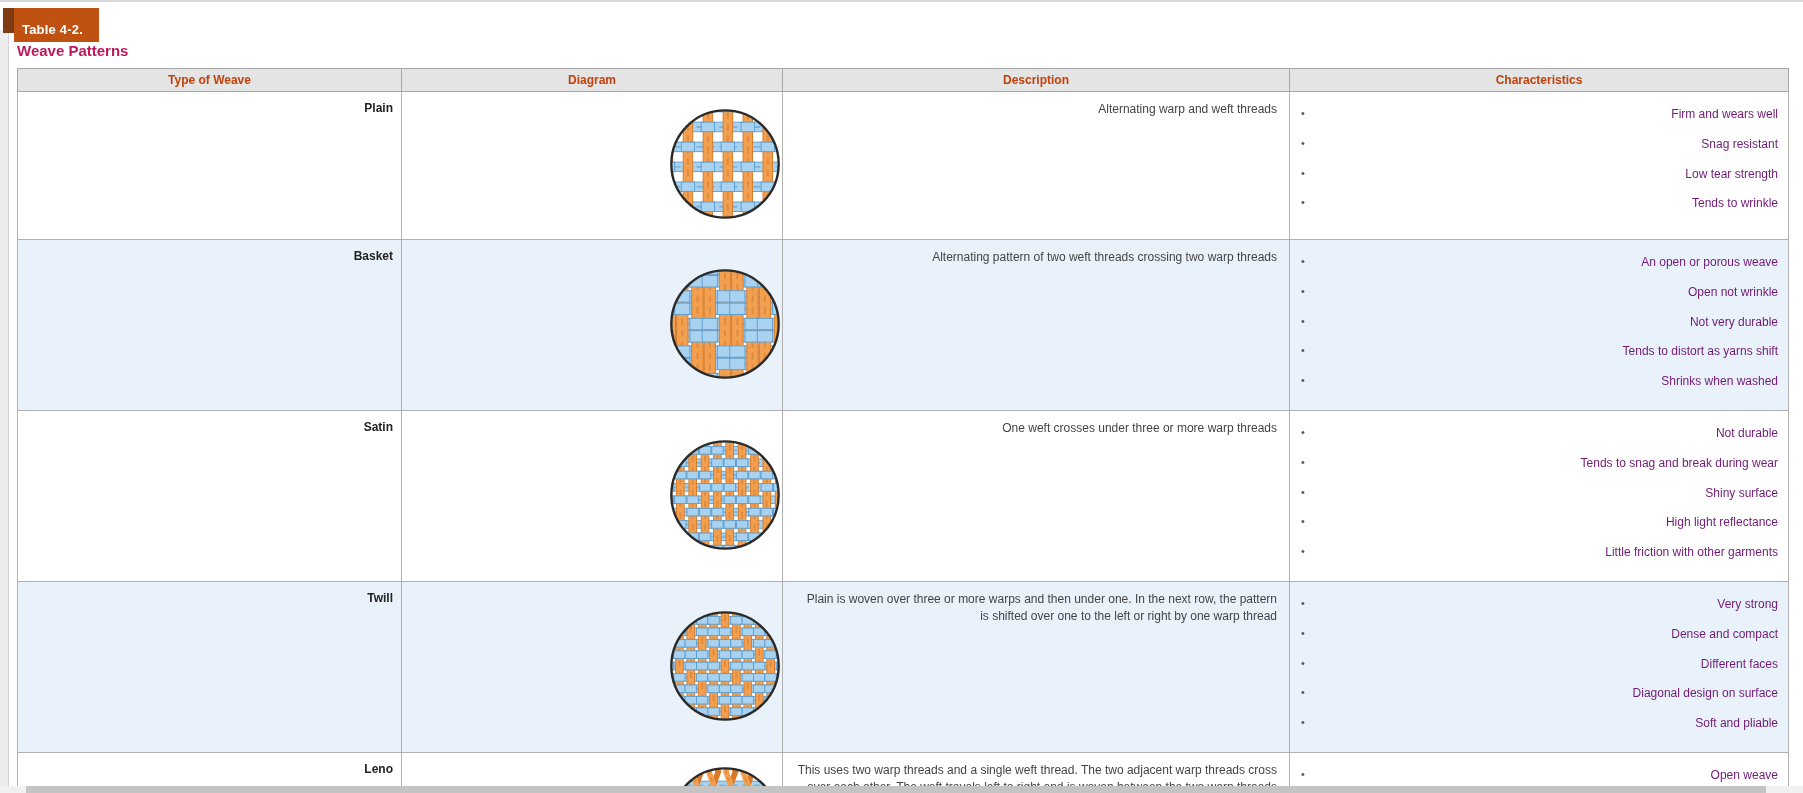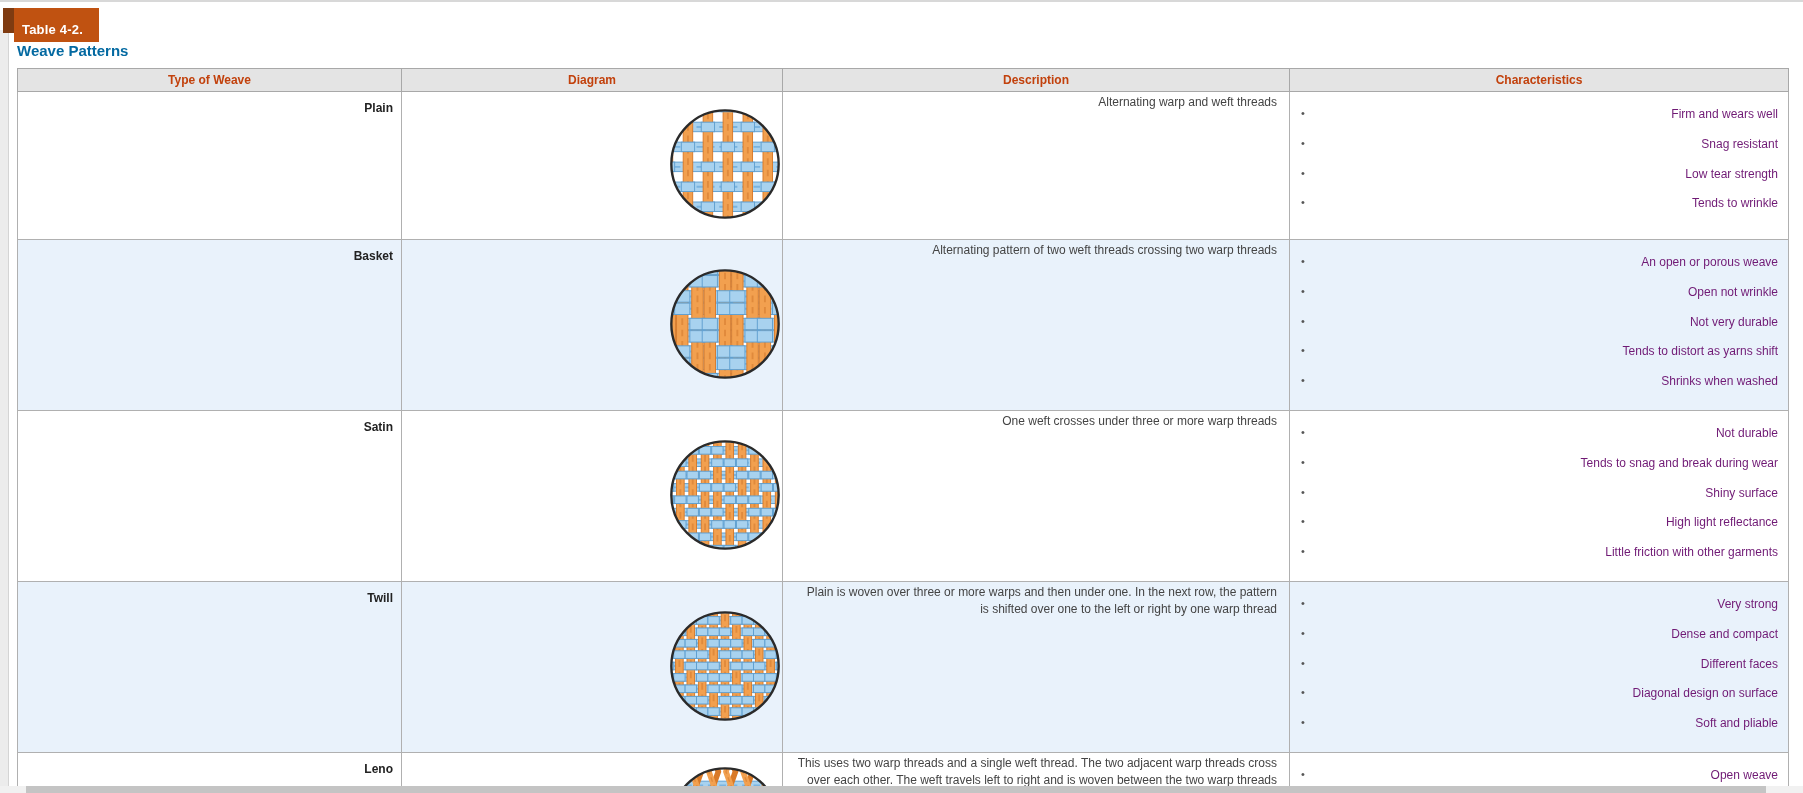--- a/index.html
+++ b/index.html
@@ -16,21 +16,21 @@
     position:absolute;left:3px;top:6px;width:11px;height:25px;
     background:var(--badge-accent,#7f3b11);
   }
   .badge{
     position:absolute;left:14px;top:6px;height:25px;line-height:25px;
     background:var(--badge-bg,#c05211);color:#fff;font-weight:bold;font-size:13px;
     padding:9px 16px 0 8px;letter-spacing:.2px;
   }
   .title{
     position:absolute;left:17px;top:40px;margin:0;
-    font-size:15px;font-weight:bold;color:#0369a1;
+    font-size:15px;font-weight:bold;color:#be185d;
   }
   table.weave-table{
     position:absolute;left:17px;top:66px;width:1771px;
     border-collapse:collapse;table-layout:fixed;
     border:1px solid #8f8f8f;font-size:12px;
   }
   table.weave-table th{
     background:var(--header-bg,#e4e4e4);height:22px;
     font-weight:600;color:#c2410c;text-align:center;
     border:1px solid #a8a8a8;padding:0;
@@ -40,21 +40,21 @@
   }
   tbody tr.alt td{background:var(--row-stripe,#e9f2fb);}
   tbody tr:nth-child(1) td{height:127px}
   tbody tr:nth-child(2) td{height:150px}
   tbody tr:nth-child(3) td{height:150px}
   tbody tr:nth-child(4) td{height:150px}
   tbody tr:nth-child(5) td{height:121px}
   .cell-type{padding:9px 8px !important;}
   .type-label{font-weight:700;color:#222;}
   .cell-diagram{text-align:center;vertical-align:middle !important;}
-  .cell-desc{padding:2px 12px !important;color:#444;line-height:1.45;}
+  .cell-desc{padding:9px 12px !important;color:#444;line-height:1.45;}
   .cell-chars{padding:14px 10px 6px 0 !important;}
   ul.char-list{list-style:none;margin:0;padding:0;color:#701a75;}
   ul.char-list li{
     position:relative;padding-left:24px;margin:0 0 13px 0;line-height:1.4;
   }
   ul.char-list li::before{
     content:"\2022";position:absolute;left:11px;top:0;color:#555;font-size:11px;
   }
   .diagram{display:inline-block;line-height:0;}
   .hscroll{

